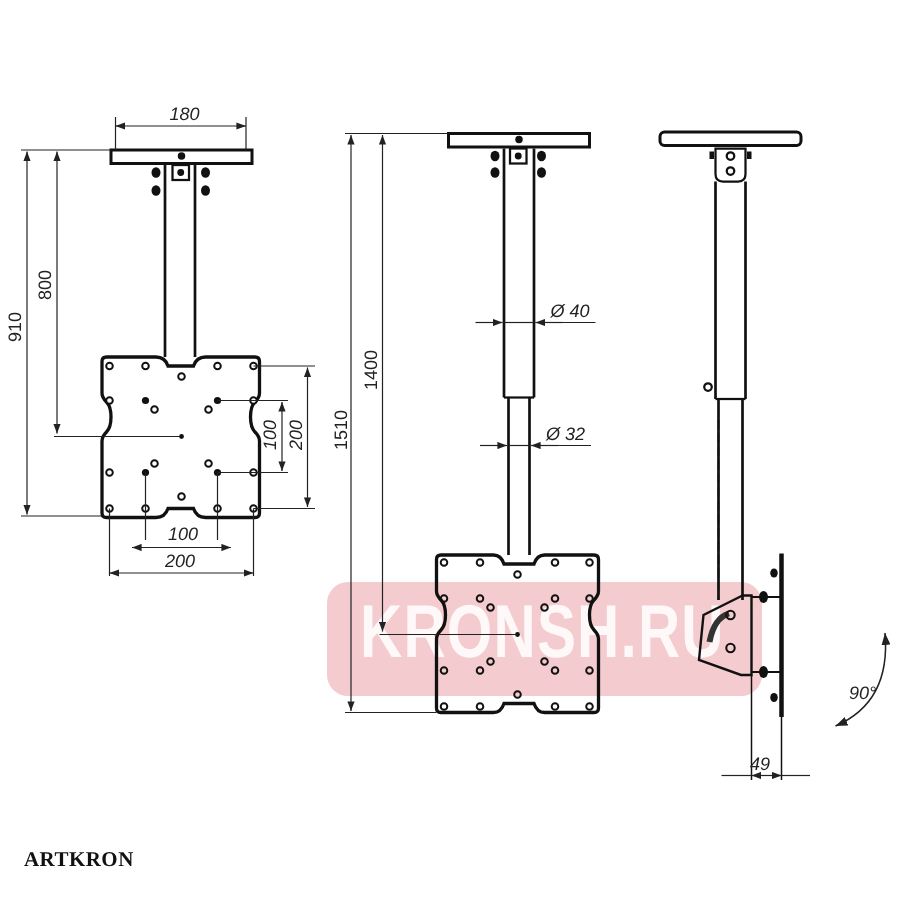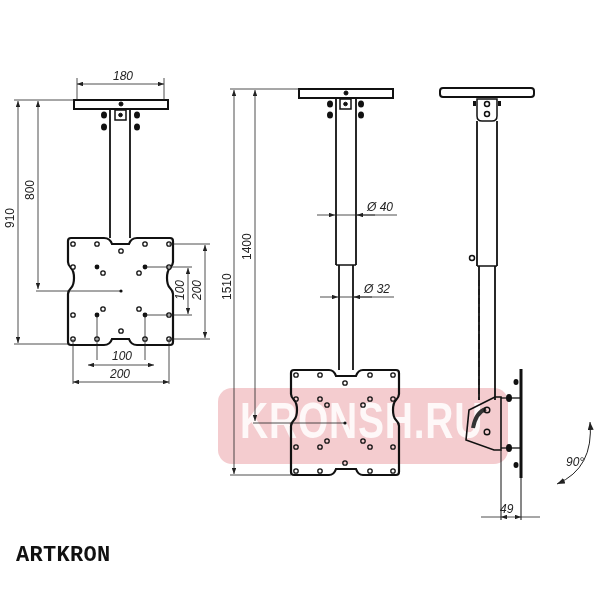--- a/index.html
+++ b/index.html
@@ -1,20 +1,20 @@
 <!DOCTYPE html>
 <html><head>
 <meta charset="utf-8">
 <style>
   html,body{margin:0;padding:0;background:#ffffff;}
   body{width:600px;height:600px;position:relative;overflow:hidden;font-family:"Liberation Sans",sans-serif;}
   svg{position:absolute;left:0;top:0;}
   .dim{font-family:"Liberation Sans",sans-serif;font-style:italic;font-size:12px;fill:#222;}
   .dimv{font-family:"Liberation Sans",sans-serif;font-size:12px;fill:#222;}
-  .logo{position:absolute;left:16px;top:543px;font-family:Liberation Mono, monospace;font-weight:bold;font-size:22px;color:#111;letter-spacing:0.3px;}
+  .logo{position:absolute;left:16px;top:566px;font-family:Liberation Serif, serif;font-weight:bold;font-size:14px;color:#111;letter-spacing:0.3px;}
   .wm-band{position:absolute;left:218px;top:388px;width:290px;height:76px;border-radius:14px;background:rgba(226,120,128,0.38);}
   .wm-text{position:absolute;left:240px;top:392px;font-family:"Liberation Sans",sans-serif;font-weight:bold;font-size:50px;color:rgba(255,255,255,0.85);letter-spacing:1px;transform:scaleX(0.78);transform-origin:left top;}
 </style>
 </head>
 <body>
 
 <div class="wm-band"></div>
 <div class="wm-text">KRONSH.RU</div>
 
 <svg width="600" height="600" viewBox="0 0 600 600">

